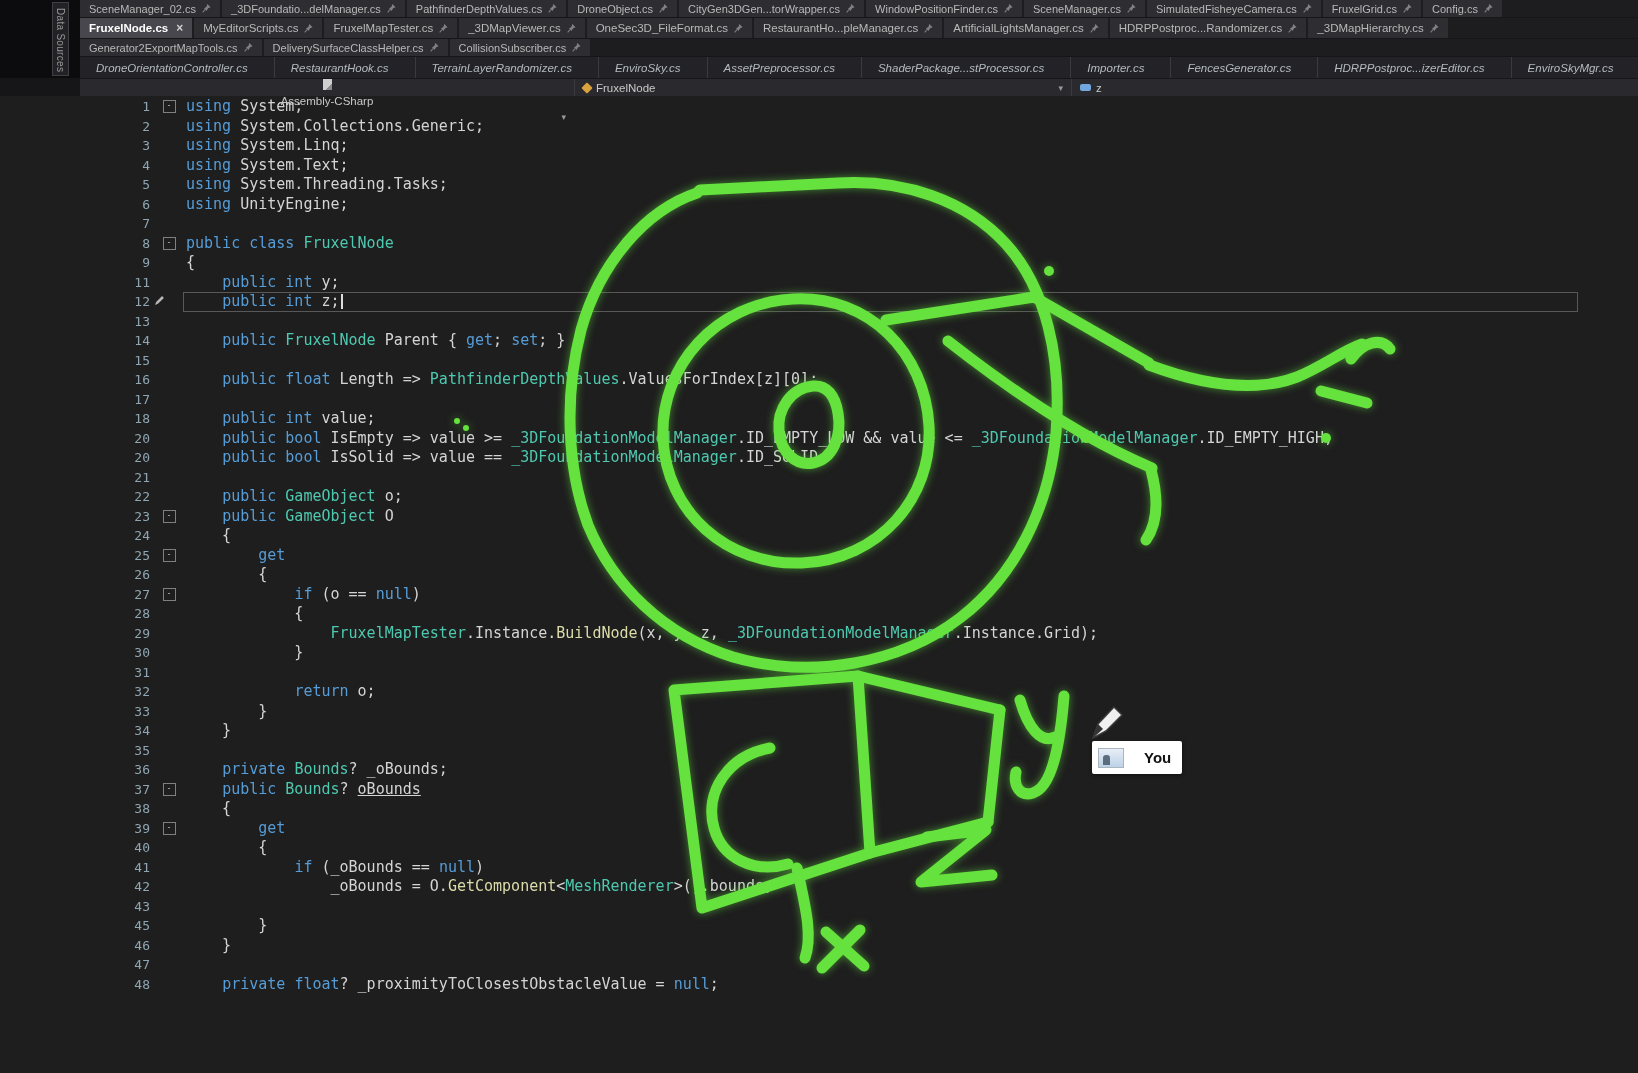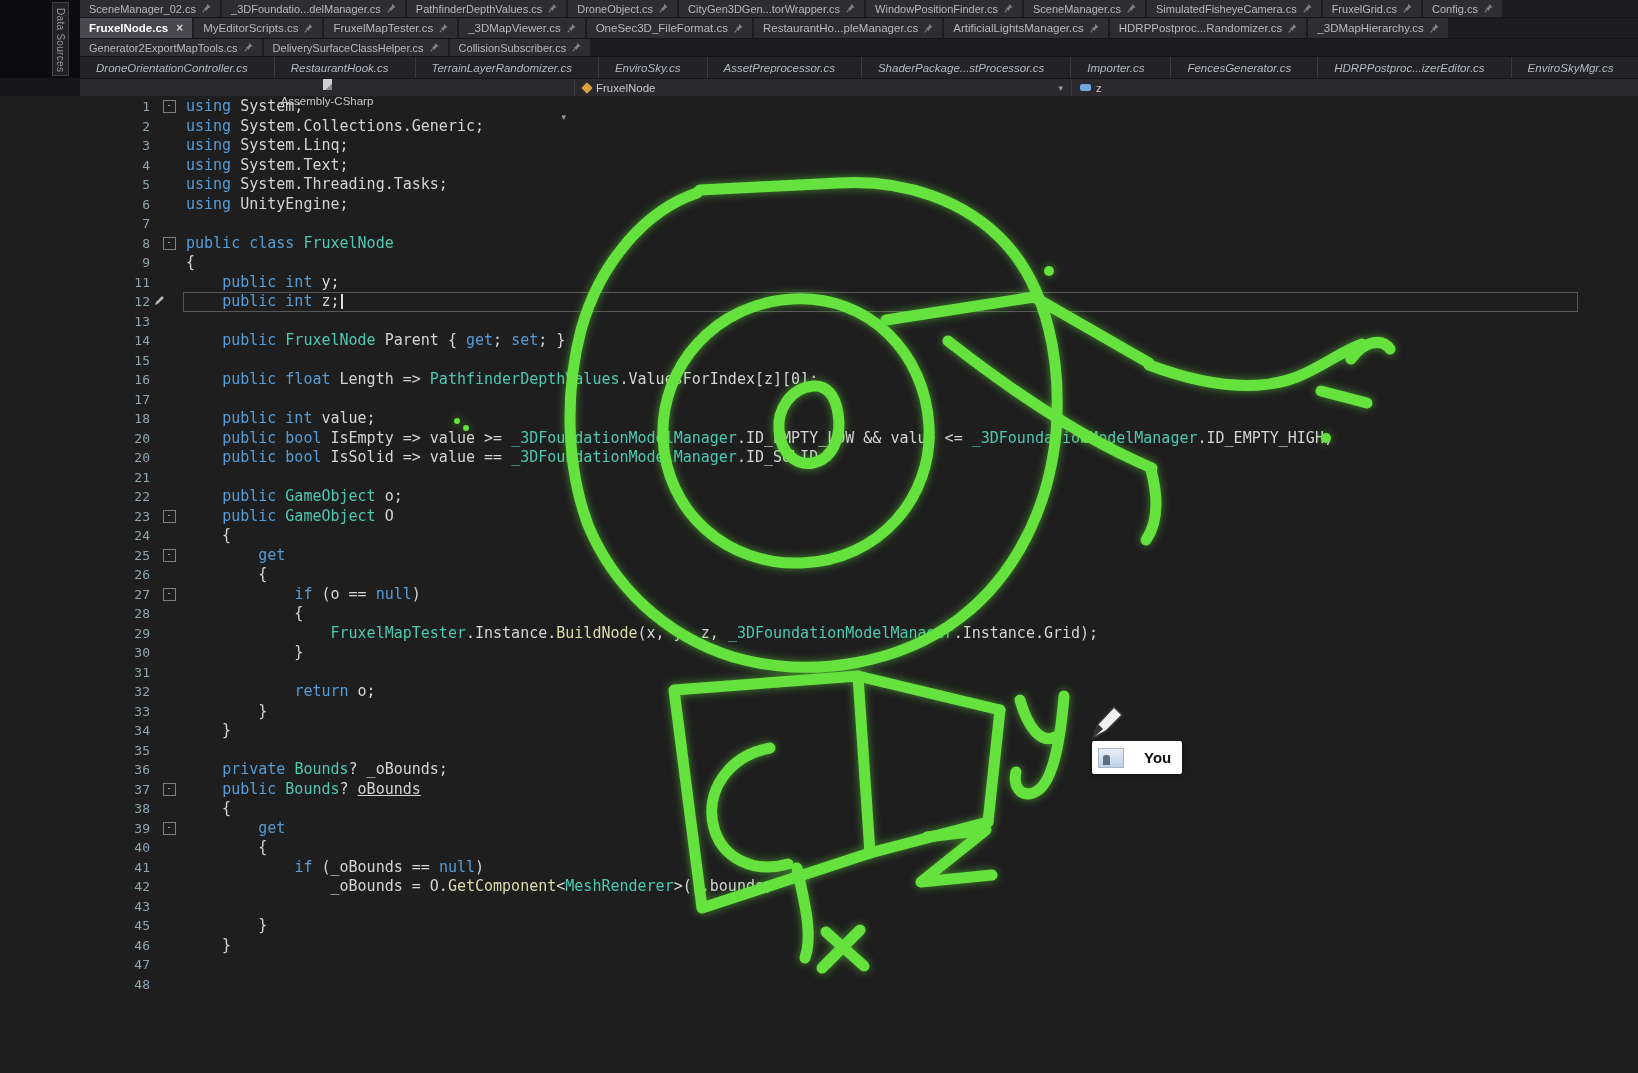--- a/index.html
+++ b/index.html
@@ -572,20 +572,21 @@
           <span class="code"><span class="tk-p">    }</span></span>
         </div>
         <div class="code-line">
           <span class="ln">47</span>
           <span class="fold-col"></span>
           <span class="code"></span>
         </div>
         <div class="code-line">
           <span class="ln">48</span>
           <span class="fold-col"></span>
+          <span class="code"><span class="tk-p">    </span><span class="tk-k">private</span><span class="tk-p"> </span><span class="tk-k">float</span><span class="tk-p">? _proximityToClosestObstacleValue = </span><span class="tk-k">null</span><span class="tk-p">;</span></span>
         </div>
       </div>
   </div>
 
   <svg id="drawing" width="1638" height="1073" viewBox="0 0 1638 1073">
     <g class="ink" stroke="#65e23e" stroke-width="11" fill="none" stroke-linecap="round" stroke-linejoin="round">
 
       <path d="M697 193 C646 210 600 262 581 330 C564 396 567 468 588 525 C613 585 663 635 733 657 C813 680 901 663 960 618 C1015 576 1049 508 1056 433 C1062 358 1046 288 1006 244 C966 200 903 179 838 183 L700 190 Z"></path>
 
       <path d="M793 299 C716 303 660 366 663 438 C666 512 727 566 802 563 C879 560 933 498 929 426 C925 353 869 295 793 299 Z"></path>

